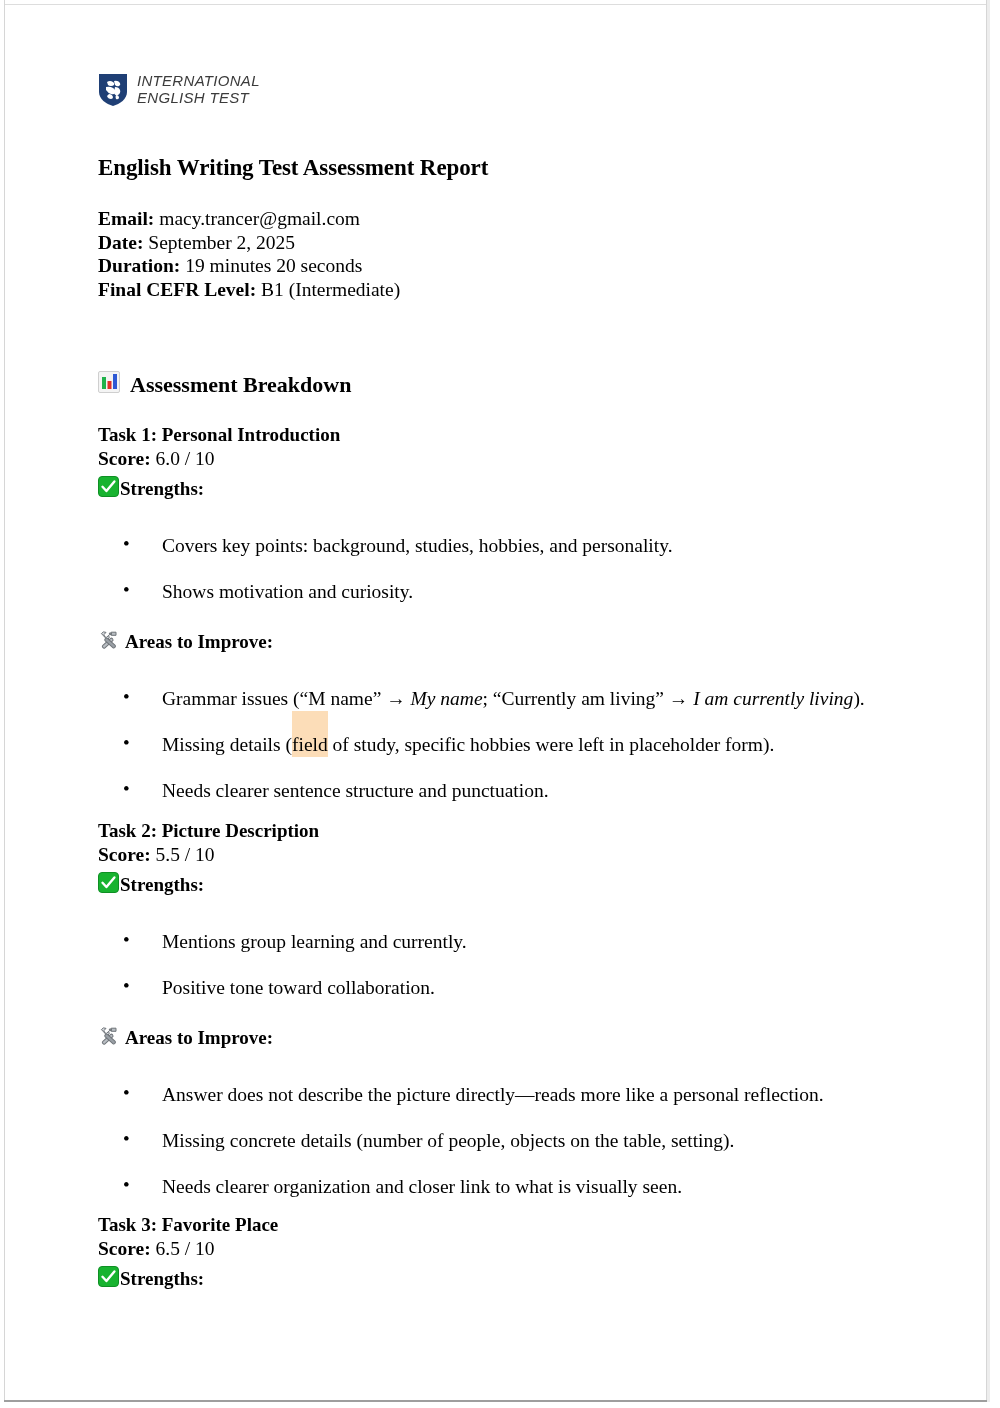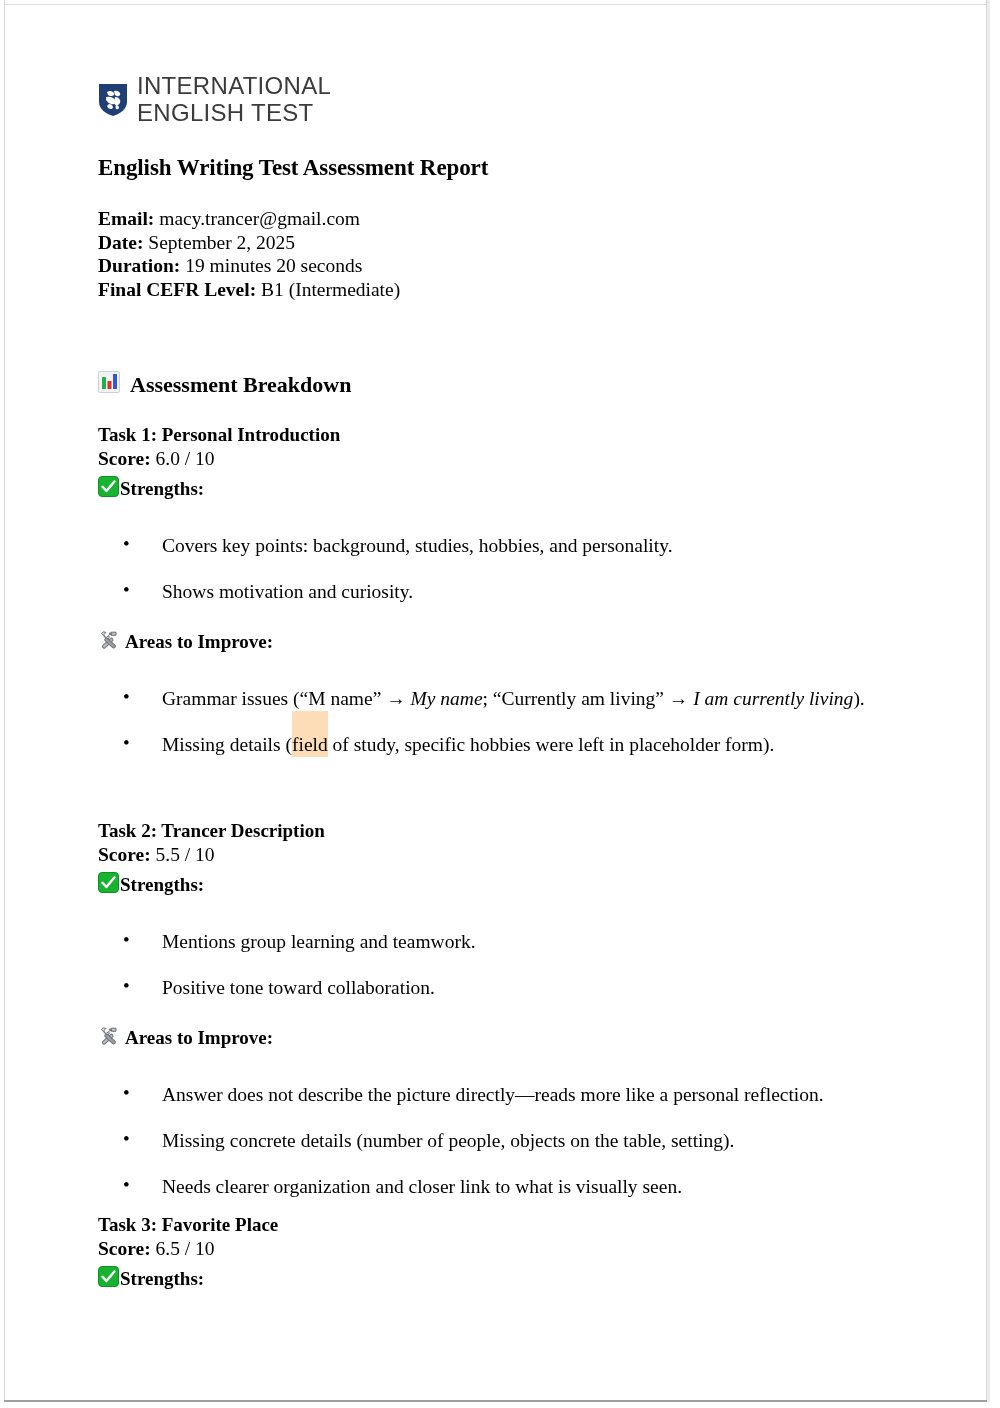--- a/index.html
+++ b/index.html
@@ -57,24 +57,25 @@
     display: flex;
     align-items: center;
     gap: 9px;
   }
   .logo-shield { width: 30px; height: 34px; display:block; }
   .logo-text {
     display: flex;
     flex-direction: column;
     font-family: "Liberation Sans", "DejaVu Sans", sans-serif;
     color: #3b3b3b;
-    font-size: 24px;
+    font-size: 15px;
     line-height: 1.12;
     letter-spacing: 0.3px;
     font-weight: 400;
+    font-style: italic;
   }
 
   
   .doc-title {
     position: absolute;
     left: 0;
     top: 150px;
     font-size: 23px;
     font-weight: bold;
     letter-spacing: -0.1px;
@@ -244,34 +245,35 @@
                     <rect x="5.6" y="13.4" width="13" height="3.2" rx="1.4" fill="#9aa0a6" transform="rotate(42 12.1 15)"></rect>
                     <path d="M13.2 4.2 l4.8 0 0 3.1 -4.8 0 z" fill="#babfc4"></path>
                     <path d="M11.4 5.0 l2 0 0 1.6 -2 0 z" fill="#8d9297"></path>
                   </g>
                 </svg></span>
               <span>Areas to Improve:</span>
             </div>
             <ul class="bullets">
               <li><span>Grammar issues (“M name” → </span><em>My name</em><span>; “Currently am living” → </span><em>I am currently living</em><span>).</span></li>
               <li><span>Missing details (</span><span class="hl hl-text" style="background: transparent;">field</span><span> of study, specific hobbies were left in placeholder form).</span></li>
+              <li><span>Needs clearer sentence structure and punctuation.</span></li>
             </ul>
           </div>
           <div class="task-block" style="top: 814px;">
-            <div class="task-title">Task 2: Trancer Description</div>
+            <div class="task-title">Task 2: Picture Description</div>
             <div class="task-score"><span class="lbl">Score:</span> <span>5.5 / 10</span></div>
             <div class="sub-head">
               <span class="emoji"><svg class="ico-check" viewBox="0 0 21 21" xmlns="http://www.w3.org/2000/svg">
                   <rect x="0.5" y="0.5" width="20" height="20" rx="3.5" fill="#18b330" stroke="#0f8f24"></rect>
                   <path d="M4.5 10.8 L8.4 15 L16.4 5.4" fill="none" stroke="#ffffff" stroke-width="2.4" stroke-linecap="round" stroke-linejoin="round"></path>
                 </svg></span>
               <span>Strengths:</span>
             </div>
             <ul class="bullets">
-              <li>Mentions group learning and teamwork.</li>
+              <li>Mentions group learning and currently.</li>
               <li>Positive tone toward collaboration.</li>
             </ul>
             <div class="sub-head improve" style="margin-top:25px">
               <span class="emoji"><svg class="ico-tools" viewBox="0 0 22 22" xmlns="http://www.w3.org/2000/svg">
                   <g stroke="#6f7479" stroke-width="1">
                     <rect x="3.2" y="13.6" width="13" height="3.2" rx="1.4" fill="#b9bec3" transform="rotate(-42 9.7 15.2)"></rect>
                     <path d="M3.4 5.6 a3.4 3.4 0 0 1 4.6 -1.2 l-2 2.1 0.5 2.2 2.2 0.6 2-2.1 a3.4 3.4 0 0 1 -1.3 4.6 z" fill="#d7dade"></path>
                     <rect x="5.6" y="13.4" width="13" height="3.2" rx="1.4" fill="#9aa0a6" transform="rotate(42 12.1 15)"></rect>
                     <path d="M13.2 4.2 l4.8 0 0 3.1 -4.8 0 z" fill="#babfc4"></path>
                     <path d="M11.4 5.0 l2 0 0 1.6 -2 0 z" fill="#8d9297"></path>

